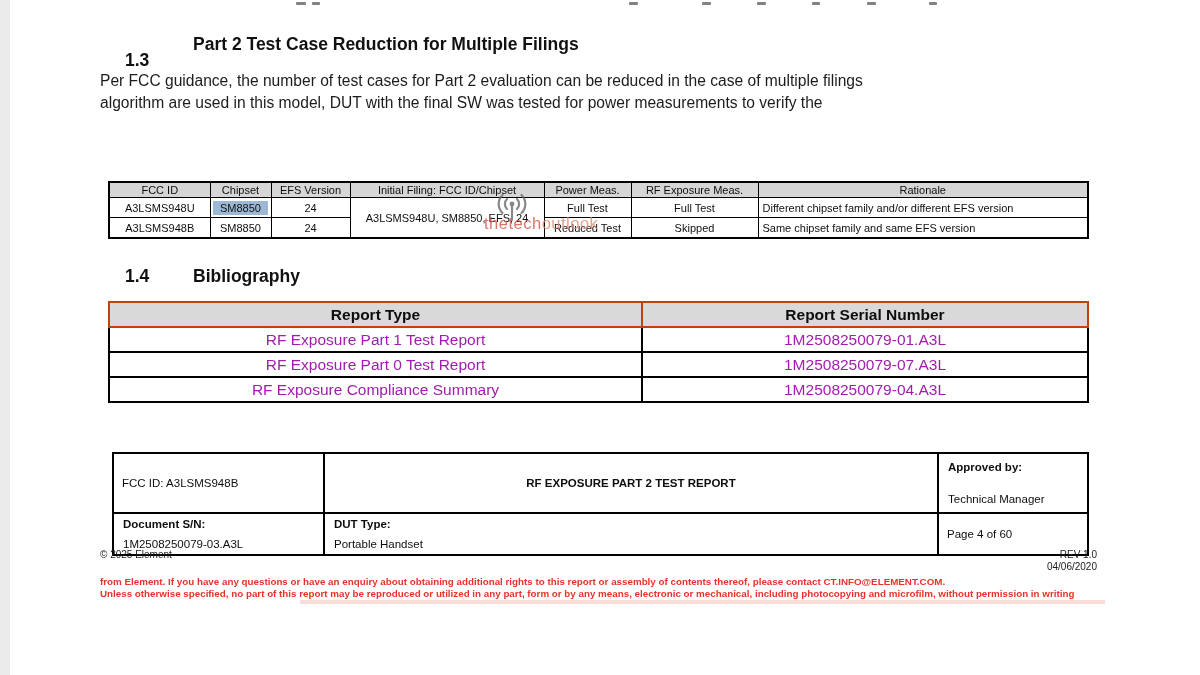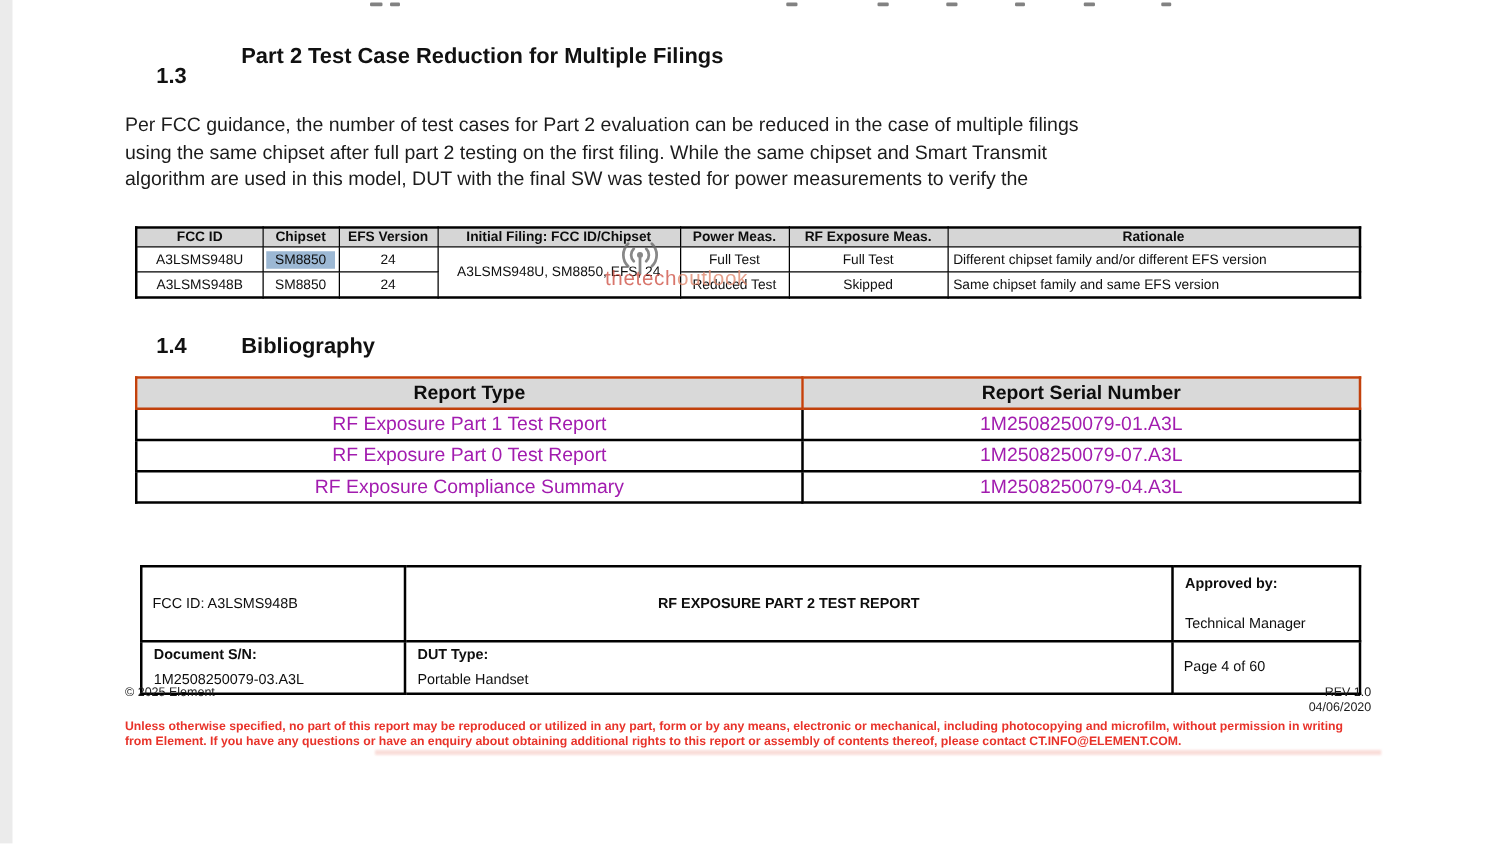--- a/index.html
+++ b/index.html
@@ -5,30 +5,30 @@
   html,body{margin:0;padding:0;background:#fff;}
   .screen{position:relative;width:1200px;height:675px;background:#ffffff;overflow:hidden;
           font-family:"Liberation Sans", sans-serif;color:#161616;}
   .edge-strip{position:absolute;left:0;top:0;width:10px;height:675px;background:#ebebeb;}
   .top-dash{position:absolute;top:2px;height:3px;background:#4d4d4d;opacity:.7;border-radius:1px;}
 
   
   .sec-num,.sec-title{position:absolute;font-weight:bold;font-size:17.5px;color:#111;}
 
   
-  .para{position:absolute;left:100px;top:70px;width:975px;font-size:15.6px;color:#1c1c1c;margin-top:20px;}
+  .para{position:absolute;left:100px;top:70px;width:975px;font-size:15.6px;color:#1c1c1c;}
   .para div{height:21.5px;line-height:21.5px;white-space:nowrap;}
 
   
   table{border-collapse:collapse;table-layout:fixed;position:absolute;}
   td,th{overflow:hidden;}
 
   
   .t1{left:108px;top:181px;width:979px;border:2px solid #000;}
-  .t1 th{border:1px solid #000;background:#d6d6d6;font-size:11px;font-weight:bold;height:14px;
+  .t1 th{border:1px solid #000;background:#d6d6d6;font-size:11px;font-weight:normal;height:14px;
          text-align:center;padding:0 1px;color:#0d0d0d;}
   .t1 td{border:1px solid #000;font-size:11px;text-align:center;height:19px;padding:0 2px;color:#101010;}
   .t1 td.left{text-align:left;padding-left:4px;}
   .hl{background:#9cb8d4;padding:1px 7px;}
 
   
   .t2{left:108px;top:301px;width:979px;border:2px solid #000;}
   .t2 th{border:2px solid #c2410c;background:#d9d9d9;font-size:15.5px;font-weight:bold;height:21px;
          text-align:center;color:#0d0d0d;}
   .t2 td{border:2px solid #000;font-size:15.5px;text-align:center;height:21px;color:#a21caf;}
@@ -75,21 +75,20 @@
     <div class="top-dash" style="left:812px;width:8px;"></div>
     <div class="top-dash" style="left:867px;width:9px;"></div>
     <div class="top-dash" style="left:929px;width:8px;"></div>
   </div>
 
   <div class="sec-num" style="left:125px;top:34px;margin-top:16px;">1.3</div>
   <div class="sec-title" style="left:193px;top:34px;">Part 2 Test Case Reduction for Multiple Filings</div>
 
   <div class="para">
     <div>Per FCC guidance, the number of test cases for Part 2 evaluation can be reduced in the case of multiple filings</div>
-    <div>using the same chipset after full part 2 testing on the first filing. While the same chipset and Smart Transmit</div>
     <div>algorithm are used in this model, DUT with the final SW was tested for power measurements to verify the</div>
   </div>
 
   <table class="t1">
     <colgroup>
       <col style="width:101px">
         <col style="width:61px">
         <col style="width:79px">
       <col style="width:194px">
         <col style="width:87px">
@@ -205,19 +204,19 @@
   </tbody>
     </table>
 
   <div class="copyright">© 2025 Element</div>
   <div class="revblock">
     <div>REV 1.0</div>
     <div>04/06/2020</div>
   </div>
 
   <div class="disclaimer">
+    <div><span>from Element. If you have any questions or have an enquiry about obtaining additional rights to this report or assembly of contents thereof, please contact </span><span class="b">CT.INFO@ELEMENT.COM.</span></div>
     <div>Unless otherwise specified, no part of this report may be reproduced or utilized in any part, form or by any means, electronic or mechanical, including photocopying and microfilm, without permission in writing</div>
-    <div><span>from Element. If you have any questions or have an enquiry about obtaining additional rights to this report or assembly of contents thereof, please contact </span><span class="b">CT.INFO@ELEMENT.COM.</span></div>
   </div>
 
   <div class="remnant"></div>
 
 </div>
 
 </body></html>

